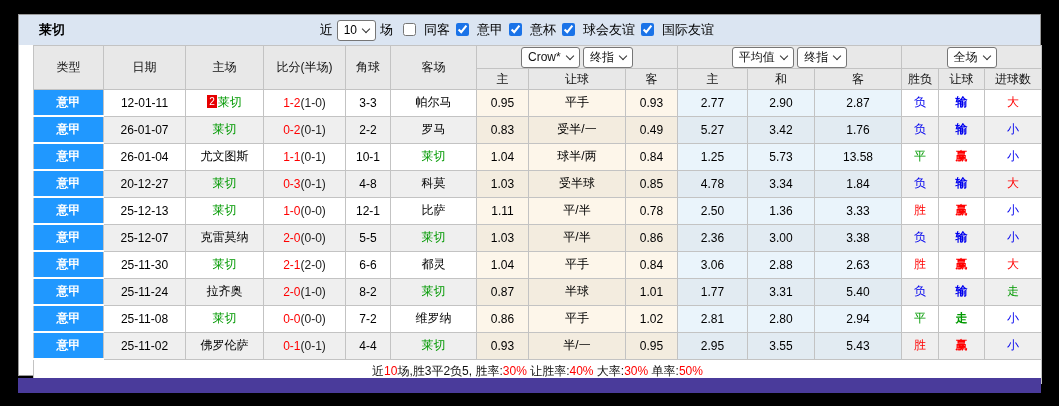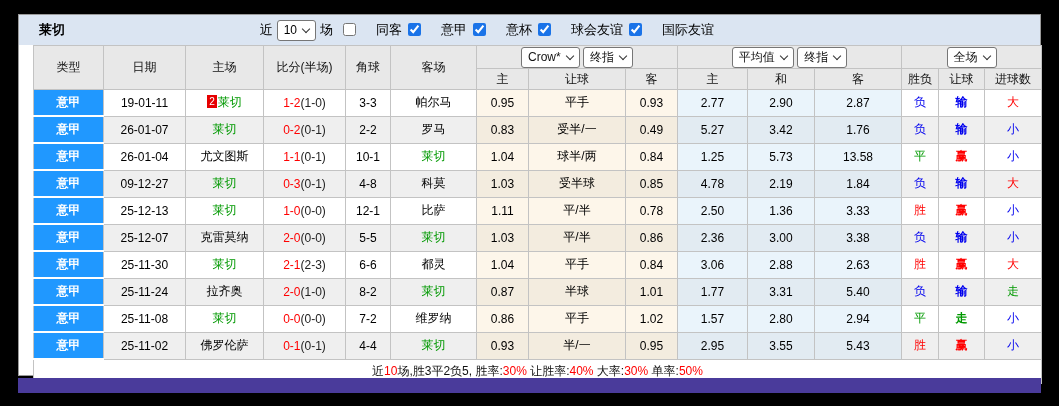--- a/index.html
+++ b/index.html
@@ -16,21 +16,21 @@
     height:30px;background:#dbe5f2;display:flex;align-items:center;font-size:13px;
   }
   .team{font-weight:bold;margin-left:20px;font-size:13px;}
   .controls{margin-left:auto;margin-right:326px;display:flex;align-items:center;gap:4px;white-space:nowrap;}
   .sel{
     display:inline-flex;align-items:center;background:#fff;border:1px solid #767676;
     border-radius:3px;padding:1px 6px;height:17px;line-height:17px;font-size:12px;cursor:default;
   }
   .chev{display:inline-block;width:5px;height:5px;border-right:1.6px solid #333;border-bottom:1.6px solid #333;
         transform:rotate(45deg);margin-left:6px;margin-top:-3px;}
-  label.cb{display:inline-flex;align-items:center;margin-left:6px;gap:20px;}
+  label.cb{display:inline-flex;align-items:center;margin-left:6px;gap:8px;}
   input[type=checkbox]{width:13px;height:13px;margin:0;accent-color:#1a73e8;}
   
   table{border-collapse:collapse;table-layout:fixed;width:1008px;margin-left:14px;margin-top:0;
         border:1px solid #9a9a9a;font-size:12px;}
   th,td{border:1px solid #c3c3c3;text-align:center;padding:0;overflow:hidden;white-space:nowrap;}
   thead th{background:#e8e8e8;font-weight:normal;color:#111;}
   tr.h1 th{height:22px;}
   tr.h2 th{height:20px;}
   tbody td{height:25px;}
   tbody tr:nth-child(odd) td{background:#fff;}
@@ -146,21 +146,21 @@
         <th>和</th>
         <th>客</th>
         <th>胜负</th>
         <th>让球</th>
         <th>进球数</th>
       </tr>
     </thead>
     <tbody id="tbody">
         <tr>
           <td class="type">意甲</td>
-          <td>19-01-11</td>
+          <td>12-01-11</td>
           <td><span class="badge">2</span><span class="green">莱切</span></td>
           <td><span class="ft">1-2</span><span class="ht">(1-0)</span></td>
           <td>3-3</td>
           <td><span>帕尔马</span></td>
           <td class="ah">0.95</td>
           <td class="ah">平手</td>
           <td class="ah">0.93</td>
           <td class="eu">2.77</td>
           <td class="eu">2.90</td>
           <td class="eu">2.87</td>
@@ -197,30 +197,30 @@
           <td class="ah">0.84</td>
           <td class="eu">1.25</td>
           <td class="eu">5.73</td>
           <td class="eu">13.58</td>
           <td class="res" style="color: rgb(0, 153, 0);">平</td>
           <td class="res bold" style="color: rgb(255, 0, 0);">赢</td>
           <td class="res" style="color: rgb(0, 0, 238);">小</td>
         </tr>
         <tr>
           <td class="type">意甲</td>
-          <td>09-12-27</td>
+          <td>20-12-27</td>
           <td><span class="green">莱切</span></td>
           <td><span class="ft">0-3</span><span class="ht">(0-1)</span></td>
           <td>4-8</td>
           <td><span>科莫</span></td>
           <td class="ah">1.03</td>
           <td class="ah">受半球</td>
           <td class="ah">0.85</td>
           <td class="eu">4.78</td>
-          <td class="eu">2.19</td>
+          <td class="eu">3.34</td>
           <td class="eu">1.84</td>
           <td class="res" style="color: rgb(0, 0, 238);">负</td>
           <td class="res bold" style="color: rgb(0, 0, 238);">输</td>
           <td class="res" style="color: rgb(255, 0, 0);">大</td>
         </tr>
         <tr>
           <td class="type">意甲</td>
           <td>25-12-13</td>
           <td><span class="green">莱切</span></td>
           <td><span class="ft">1-0</span><span class="ht">(0-0)</span></td>
@@ -250,21 +250,21 @@
           <td class="eu">3.00</td>
           <td class="eu">3.38</td>
           <td class="res" style="color: rgb(0, 0, 238);">负</td>
           <td class="res bold" style="color: rgb(0, 0, 238);">输</td>
           <td class="res" style="color: rgb(0, 0, 238);">小</td>
         </tr>
         <tr>
           <td class="type">意甲</td>
           <td>25-11-30</td>
           <td><span class="green">莱切</span></td>
-          <td><span class="ft">2-1</span><span class="ht">(2-3)</span></td>
+          <td><span class="ft">2-1</span><span class="ht">(2-0)</span></td>
           <td>6-6</td>
           <td><span>都灵</span></td>
           <td class="ah">1.04</td>
           <td class="ah">平手</td>
           <td class="ah">0.84</td>
           <td class="eu">3.06</td>
           <td class="eu">2.88</td>
           <td class="eu">2.63</td>
           <td class="res" style="color: rgb(255, 0, 0);">胜</td>
           <td class="res bold" style="color: rgb(255, 0, 0);">赢</td>
@@ -290,21 +290,21 @@
         <tr>
           <td class="type">意甲</td>
           <td>25-11-08</td>
           <td><span class="green">莱切</span></td>
           <td><span class="ft">0-0</span><span class="ht">(0-0)</span></td>
           <td>7-2</td>
           <td><span>维罗纳</span></td>
           <td class="ah">0.86</td>
           <td class="ah">平手</td>
           <td class="ah">1.02</td>
-          <td class="eu">1.57</td>
+          <td class="eu">2.81</td>
           <td class="eu">2.80</td>
           <td class="eu">2.94</td>
           <td class="res" style="color: rgb(0, 153, 0);">平</td>
           <td class="res bold" style="color: rgb(0, 153, 0);">走</td>
           <td class="res" style="color: rgb(0, 0, 238);">小</td>
         </tr>
         <tr>
           <td class="type">意甲</td>
           <td>25-11-02</td>
           <td><span>佛罗伦萨</span></td>

